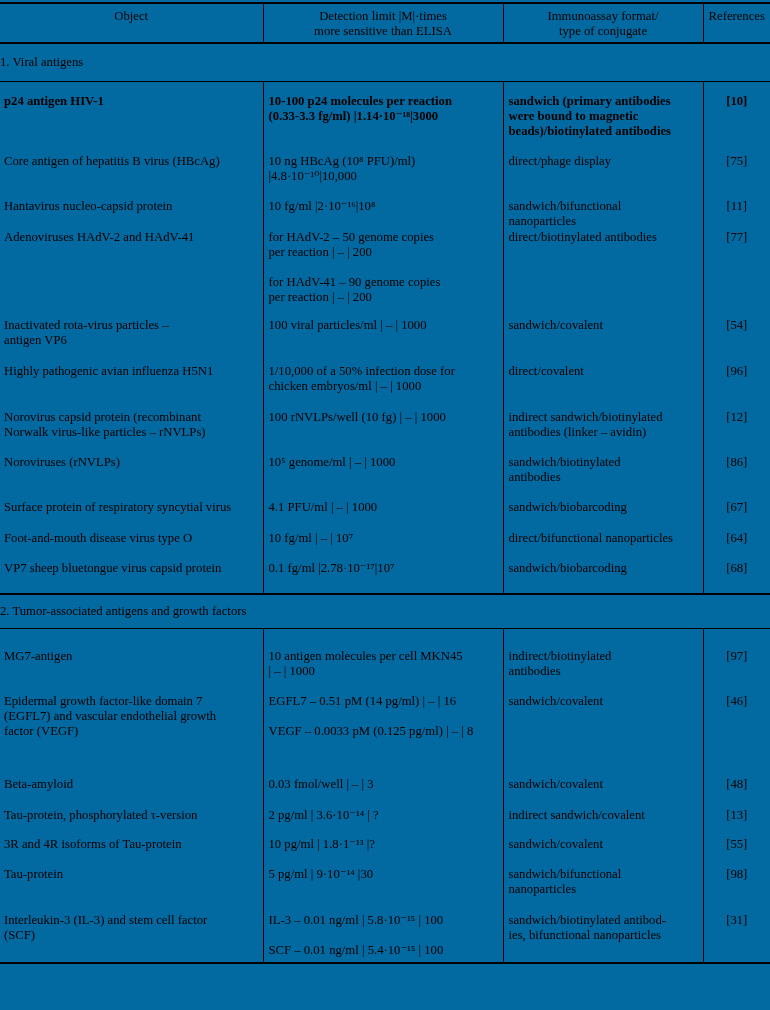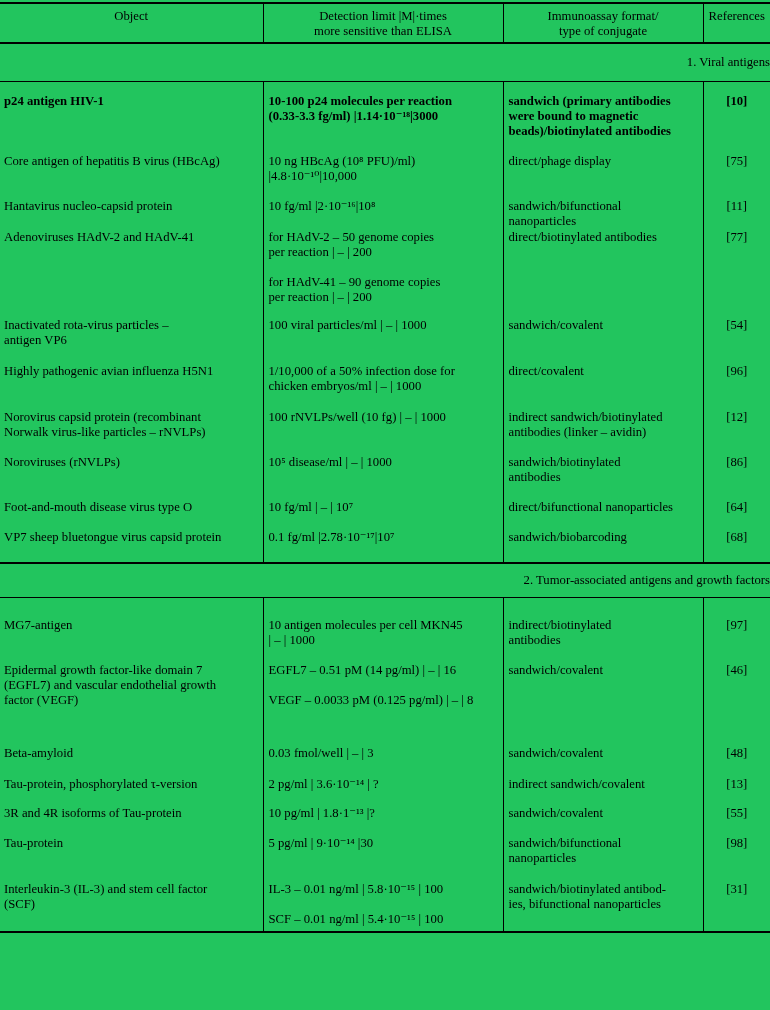--- a/index.html
+++ b/index.html
@@ -5,21 +5,21 @@
   html, body {
     margin: 0;
     padding: 0;
     background: #ffffff;
   }
   .page {
     width: 770px;
     height: 1010px;
     box-sizing: border-box;
     padding-top: 2px;
-    background: #22c55e;
+    background: #0369a1;
     color: #000000;
     font-family: "Liberation Serif", "DejaVu Serif", serif;
     font-size: 12.7px;
     line-height: 15px;
     overflow: hidden;
   }
   table.tbl {
     width: 770px;
     border-collapse: collapse;
     table-layout: fixed;
@@ -44,21 +44,21 @@
     border-bottom: 1px solid #000;
     text-align: center;
     padding-top: 5px;
     height: 40px;
     box-sizing: border-box;
   }
 
   tr.band td {
     border-top: 2px solid #000;
     border-bottom: 1px solid #000;
-    text-align: right;
+    text-align: left;
     vertical-align: middle;
     box-sizing: border-box;
   }
 
   td.c1 { padding-left: 4px;  padding-right: 3px; }
   td.c2 { padding-left: 5px;  padding-right: 6px; }
   td.c3 { padding-left: 5px;  padding-right: 4px; margin-top: 12px; }
   td.c4 { text-align: center; }
 
   tr.first-s1 > td { padding-top: 12px; font-weight: bold; }
@@ -141,24 +141,30 @@
       <tr style="height:45px">
         <td class="c1">Norovirus capsid protein (recombinant
 Norwalk virus-like particles – rNVLPs)</td>
         <td class="c2">100 rNVLPs/well (10 fg) | – | 1000</td>
         <td class="c3">indirect sandwich/biotinylated
 antibodies (linker – avidin)</td>
         <td class="c4">[12]</td>
       </tr>
       <tr style="height:45px">
         <td class="c1">Noroviruses (rNVLPs)</td>
-        <td class="c2">10⁵ disease/ml | – | 1000</td>
+        <td class="c2">10⁵ genome/ml | – | 1000</td>
         <td class="c3">sandwich/biotinylated
 antibodies</td>
         <td class="c4">[86]</td>
+      </tr>
+      <tr style="height:31px">
+        <td class="c1">Surface protein of respiratory syncytial virus</td>
+        <td class="c2">4.1 PFU/ml | – | 1000</td>
+        <td class="c3">sandwich/biobarcoding</td>
+        <td class="c4">[67]</td>
       </tr>
       <tr style="height:30px">
         <td class="c1">Foot-and-mouth disease virus type O</td>
         <td class="c2">10 fg/ml | – | 10⁷</td>
         <td class="c3">direct/bifunctional nanoparticles</td>
         <td class="c4">[64]</td>
       </tr>
       <tr style="height:33px">
         <td class="c1">VP7 sheep bluetongue virus capsid protein</td>
         <td class="c2">0.1 fg/ml |2.78·10⁻¹⁷|10⁷</td>

